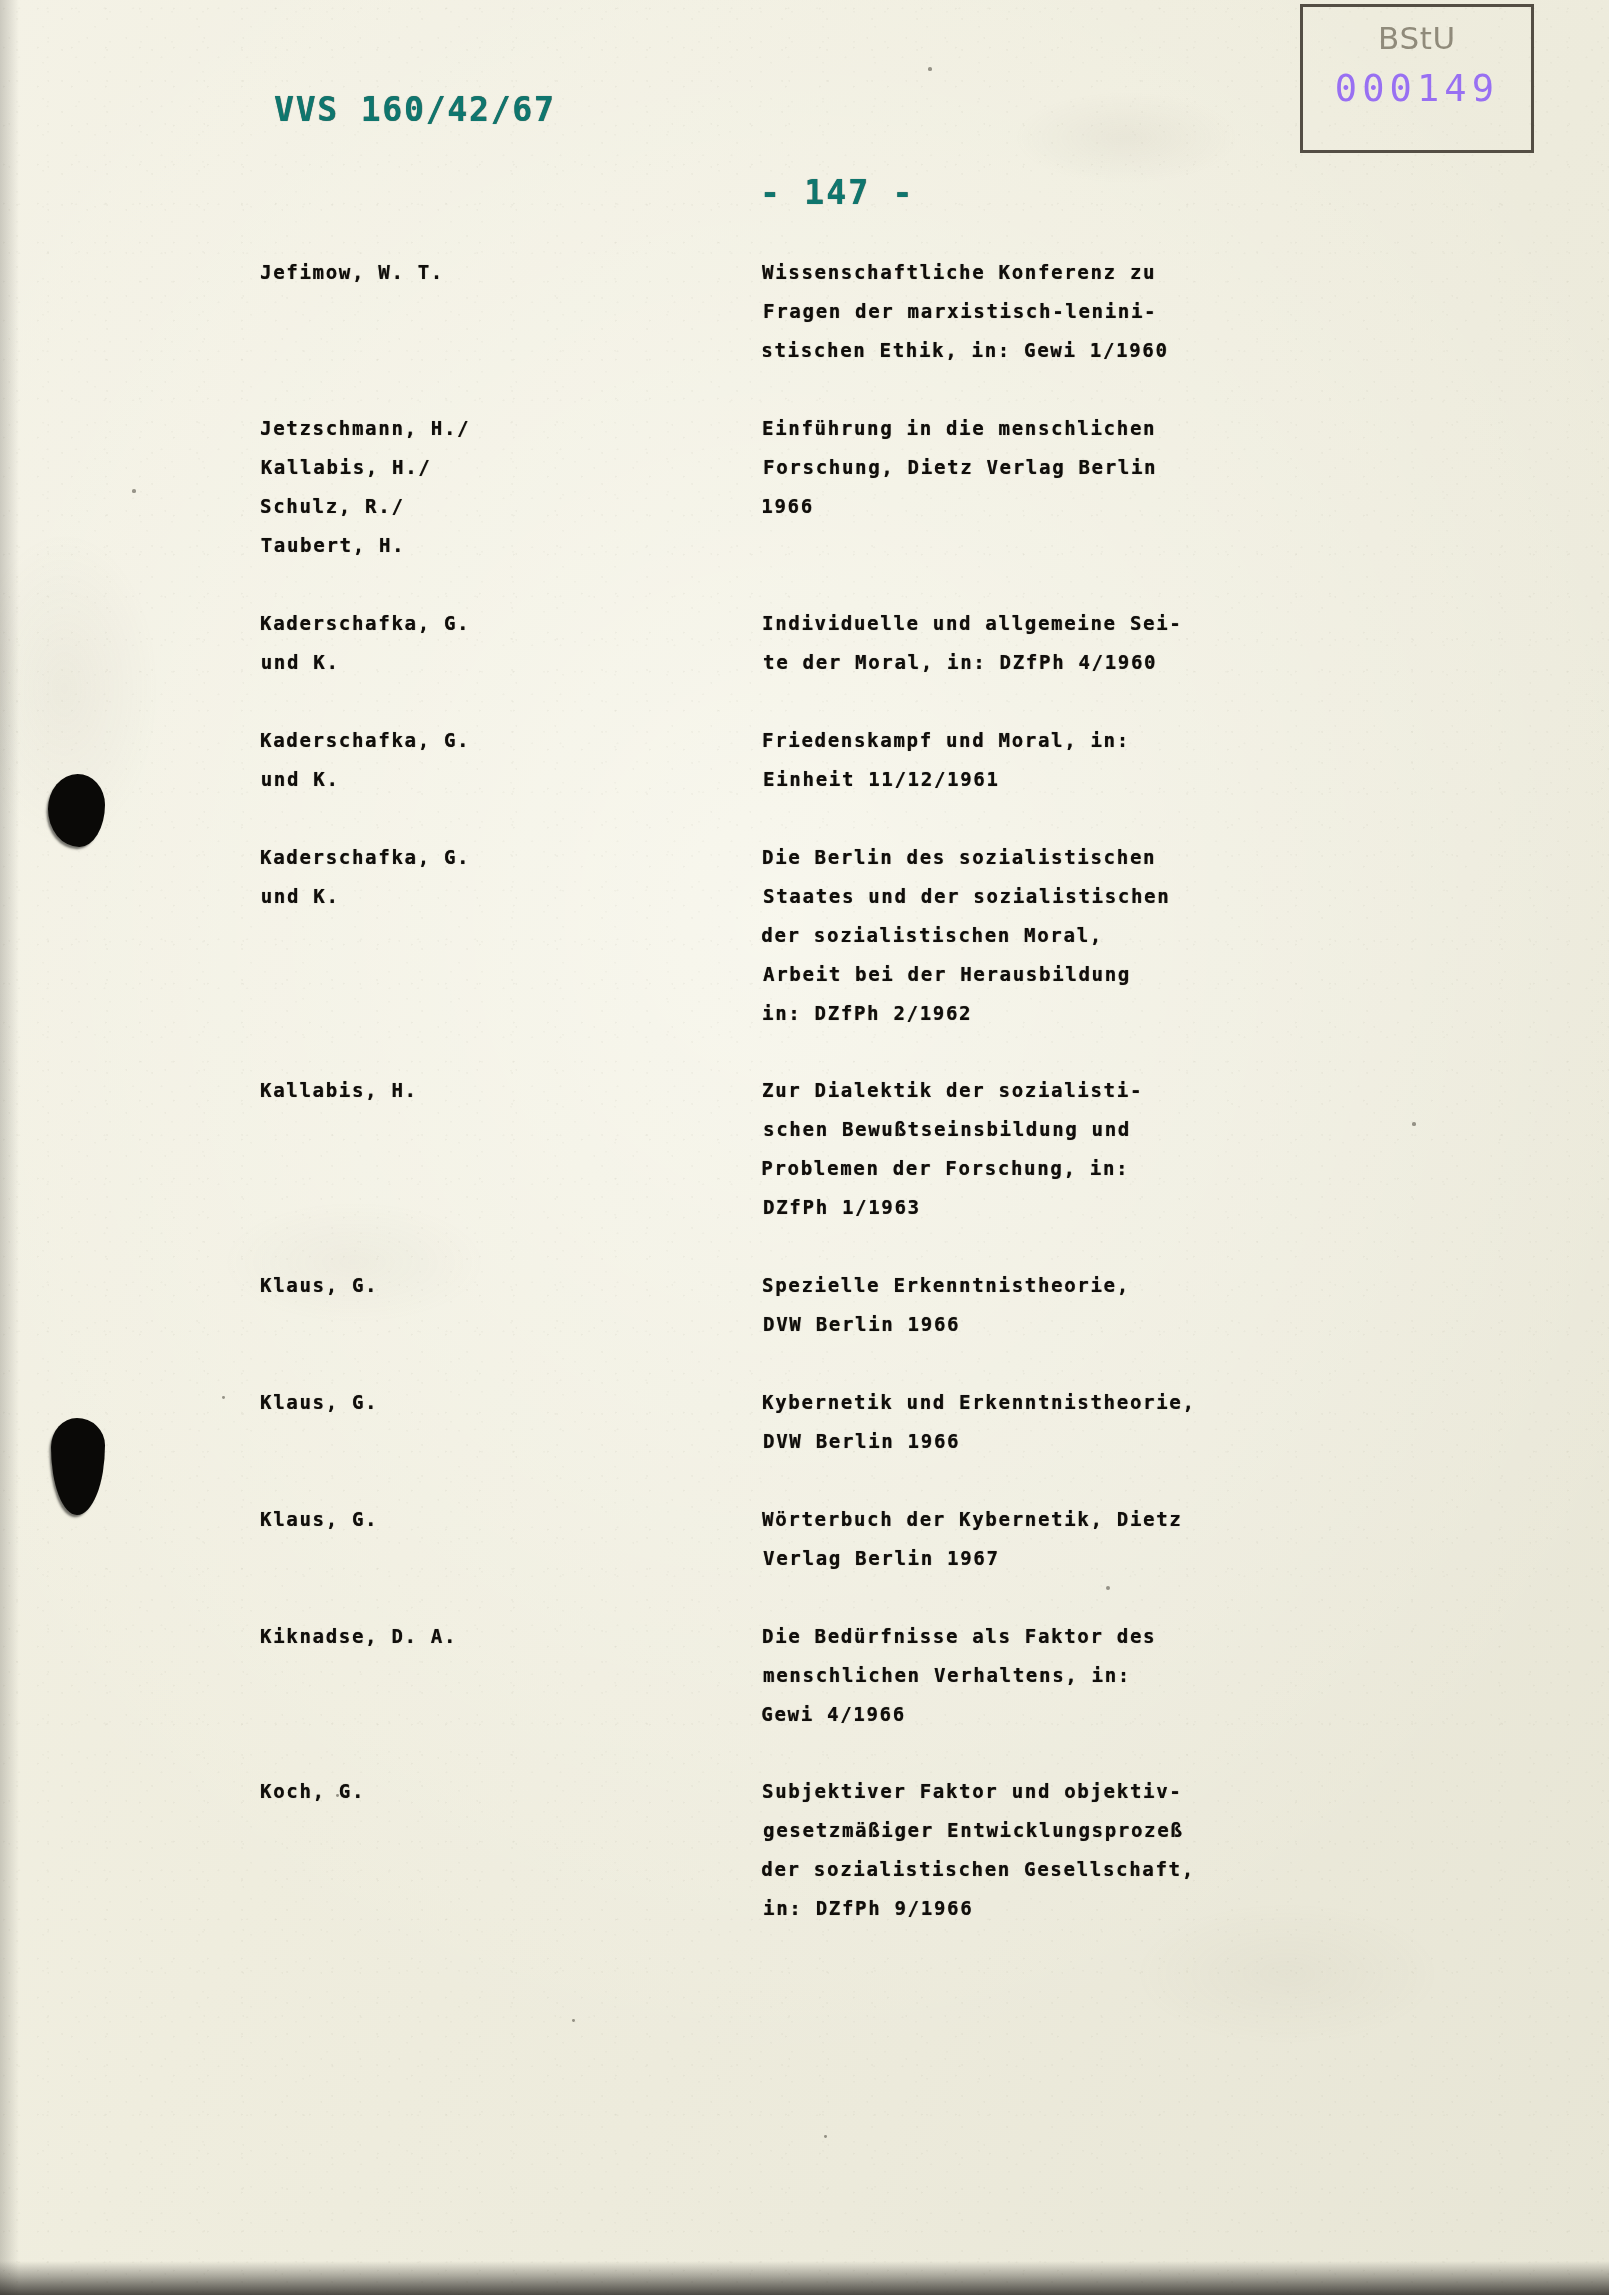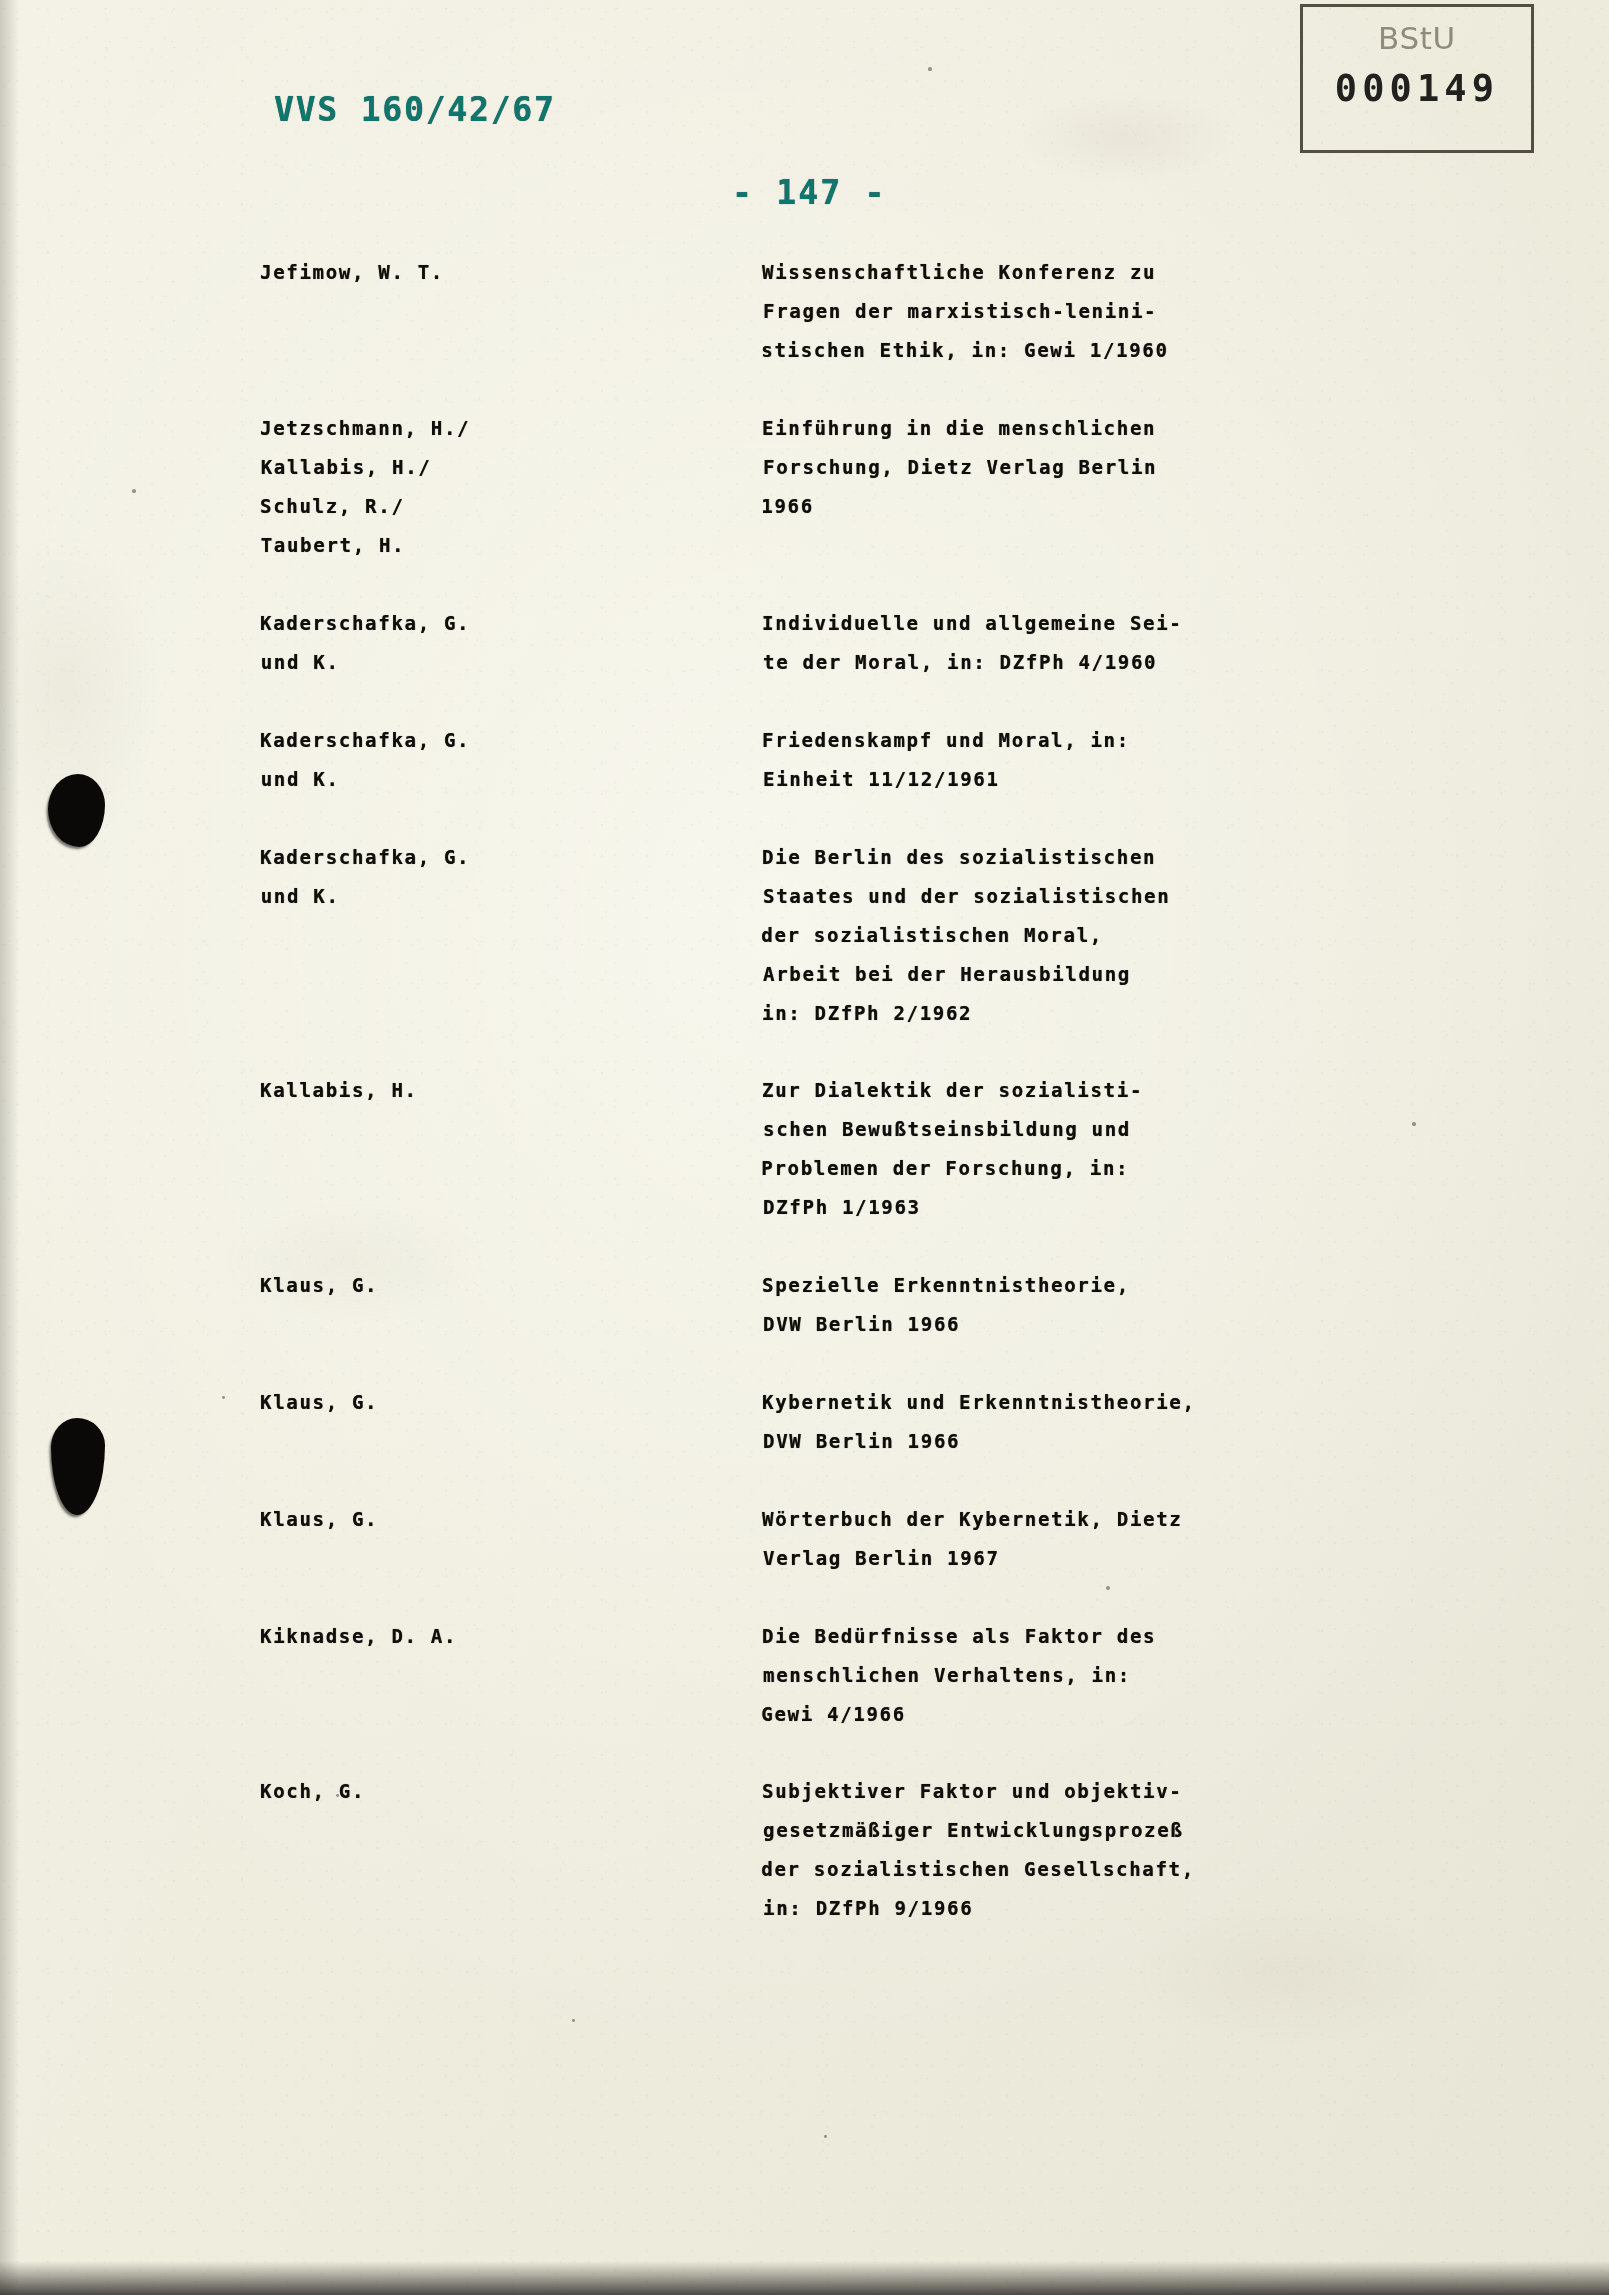--- a/index.html
+++ b/index.html
@@ -80,21 +80,21 @@
     font-size: 33px;
     letter-spacing: 1.8px;
     line-height: 38px;
     white-space: pre;
     color: #0f766e;
     text-shadow: 0 0 0.8px rgba(20,16,10,.55), 0.4px 0.3px 0.4px rgba(25,20,12,.30);
   }
 
   
   #doc-ref   { left: 274px;  top: 91px; }
-  #page-num  { left: 732px; top: 174px; letter-spacing: 2.2px; text-align: center; }
+  #page-num  { left: 760px; top: 174px; letter-spacing: 2.2px; text-align: center; }
 
   
   #bib-list {
     position: absolute;
     left: 0; top: 0;
     width: 1609px;
   }
   .bib-entry { position: absolute; left: 0; width: 1609px; }
 
   .bib-author {
@@ -149,24 +149,24 @@
     font-weight: 400;
     font-size: 31px;
     letter-spacing: 0.7px;
     color: #57503f;
     opacity: .72;
     white-space: pre;
   }
   #archive-stamp-number {
     margin-top: 10.2px;
     font-family: "DejaVu Sans Mono", "Liberation Mono", monospace;
-    font-weight: 700;
+    font-weight: 400;
     font-size: 37px;
     letter-spacing: 5.1px;
-    color: #000000;
+    color: #8b5cf6;
     white-space: pre;
   }
 
   
   .ink-blot { position: absolute; background: #0a0907; }
   #ink-blot-upper {
     left: 48px; top: 774px; width: 57px; height: 73px;
     border-radius: 52% 48% 45% 55% / 48% 42% 58% 52%;
     box-shadow: -2.2px 2.9px 2.2px -0.7px rgba(10,9,7,.55);
   }

